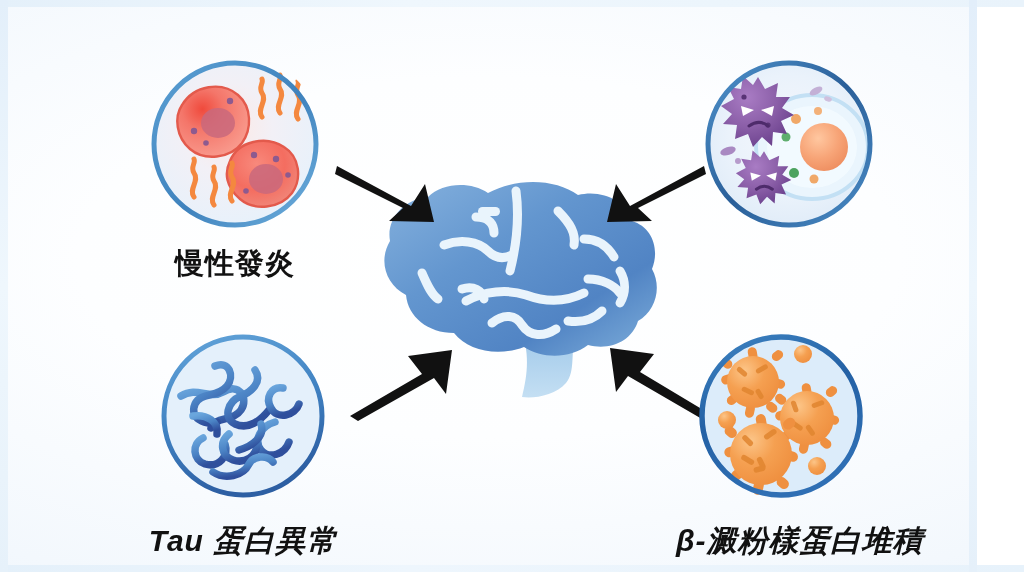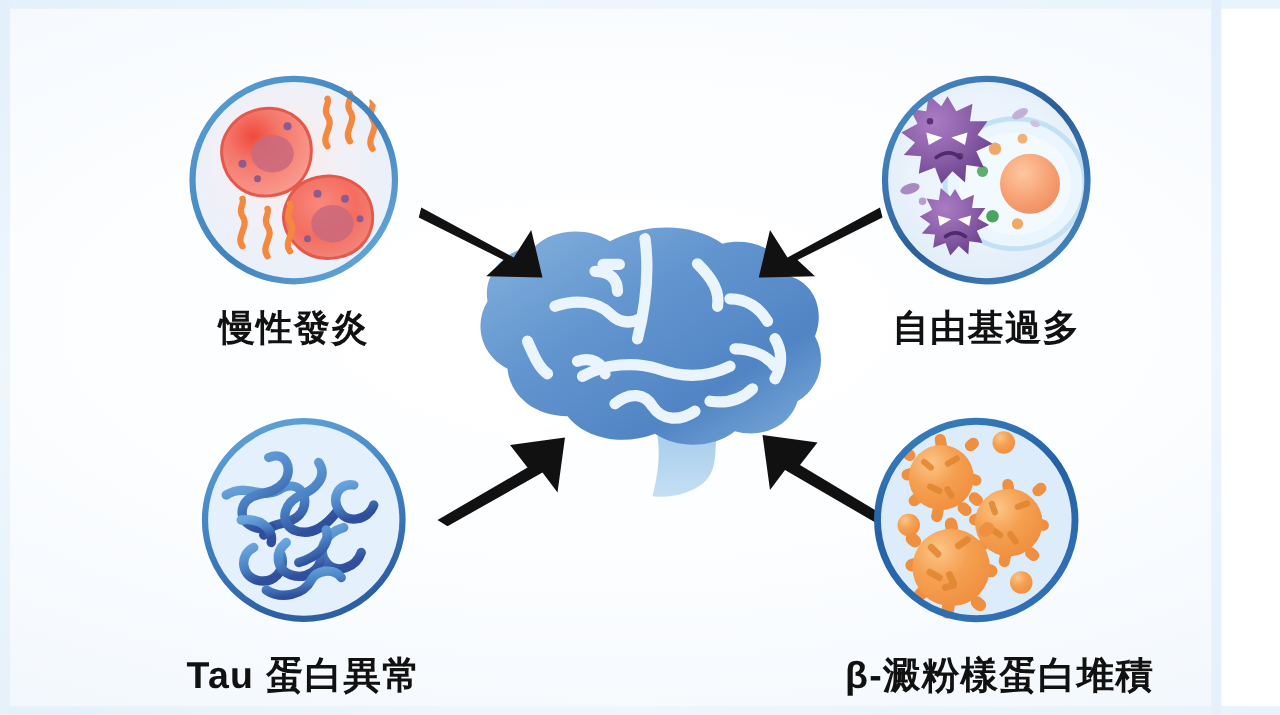--- a/index.html
+++ b/index.html
@@ -64,21 +64,21 @@
 
   .node-label {
     margin-top: 14px;
     font-size: 29px;
     font-weight: 700;
     color: #111111;
     letter-spacing: 1px;
     white-space: nowrap;
     line-height: 1.15;
   }
-  .node-bl .node-label, .node-br .node-label { margin-top: 22px; }
+  .node-bl .node-label, .node-br .node-label { margin-top: 22px; font-style: italic; }
   .node-br .node-label { font-size: 30px; }
   .node-bl .node-label { font-size: 30px; }
 
   
   .brain {
     position: absolute;
     left: 370px;
     top: 175px;
     width: 290px;
     height: 235px;
@@ -292,21 +292,20 @@
 
           <ellipse cx="116" cy="36" rx="7" ry="3.5" fill="#c3b0d6" transform="rotate(-28 116 36)"></ellipse>
           <ellipse cx="128" cy="44" rx="4" ry="2.5" fill="#cfc0de" transform="rotate(20 128 44)"></ellipse>
           <ellipse cx="28" cy="96" rx="8" ry="4" fill="#a989c2" transform="rotate(-18 28 96)"></ellipse>
           <circle cx="38" cy="106" r="3" fill="#b79ccc"></circle>
 
           <circle cx="89" cy="89" r="81" fill="none" stroke="url(#gRing2)" stroke-width="5"></circle>
         </svg>
       </div>
     </div>
-    <div class="node-label">自由基過多</div>
   </div>
 
   <div class="node node-bl">
     <div class="circle-wrap">
       <div class="circle">
         <svg width="172" height="172" viewBox="0 0 172 172">
           <defs>
             <linearGradient id="gTauFib" x1="0" y1="0" x2="0.4" y2="1">
               <stop offset="0%" stop-color="#6aa6dd"></stop>
               <stop offset="55%" stop-color="#4a82c4"></stop>

